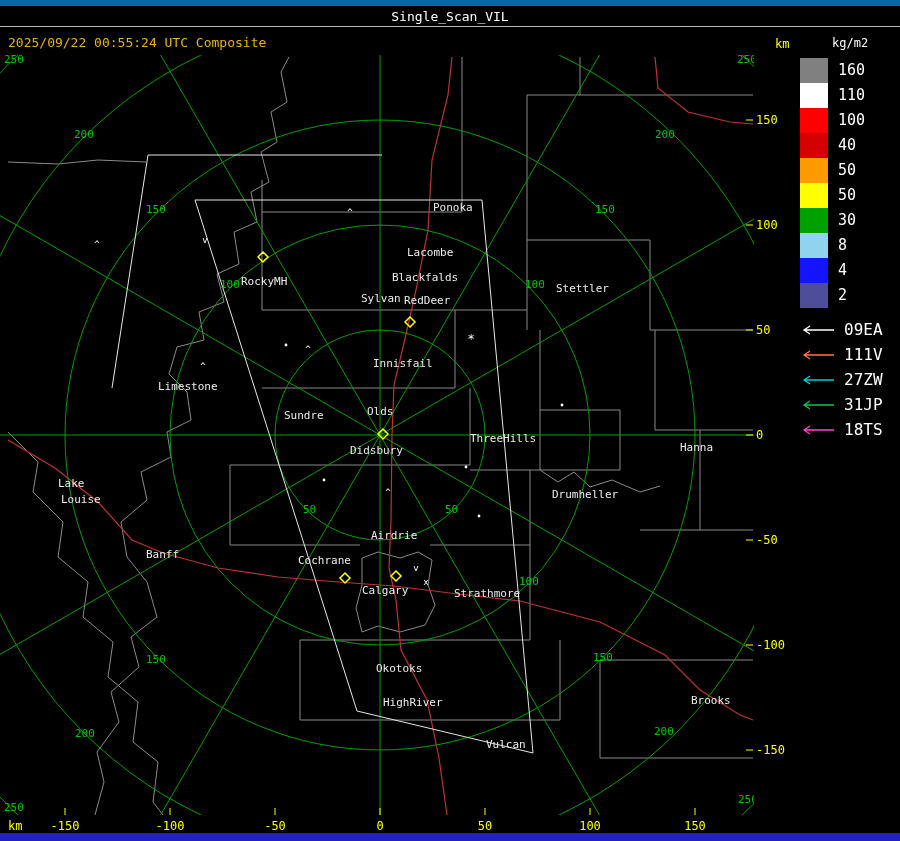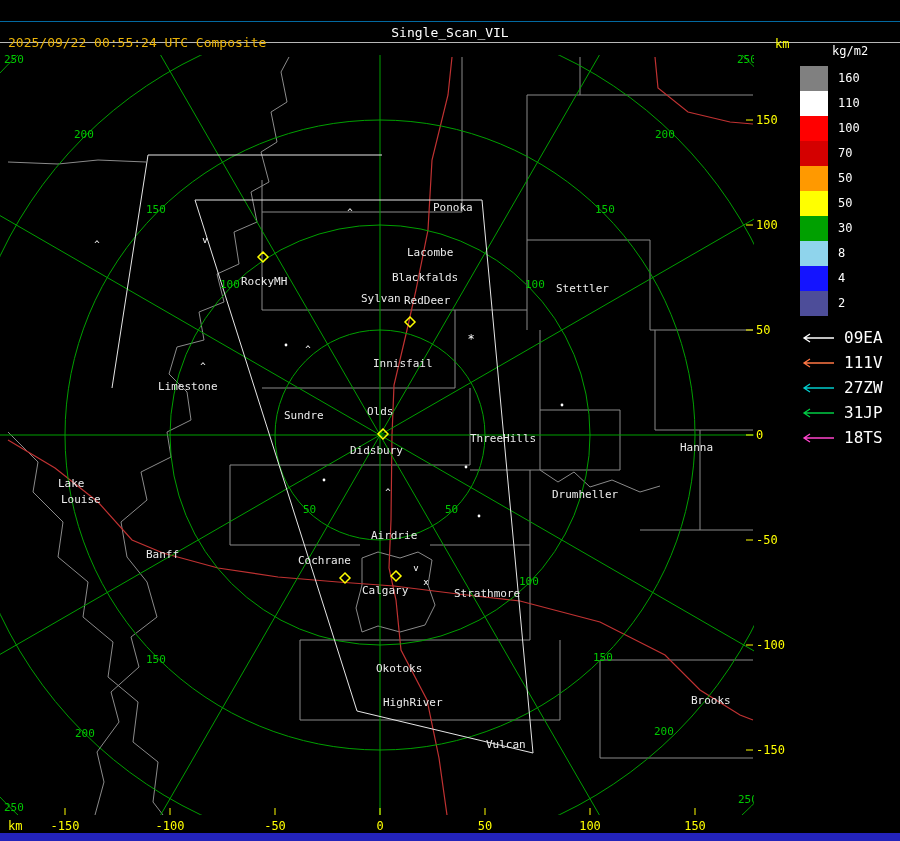--- a/index.html
+++ b/index.html
@@ -1,31 +1,31 @@
 <!DOCTYPE html>
 <html><head>
 <meta charset="utf-8">
 <style>
   html,body{margin:0;padding:0;background:#000;}
   .app{position:relative;width:900px;height:841px;background:#000;overflow:hidden;
        font-family:"DejaVu Sans Mono","Liberation Mono",monospace;}
   .titlebar{position:absolute;top:0;left:0;width:100%;height:20px;background:#000;
-            border-top:1px solid #0369a1;border-bottom:1px solid #b8b8b8;
-            color:#fff;font-size:13px;display:flex;align-items:center;justify-content:center;margin-top:21px;}
+            border-top:6px solid #0369a1;border-bottom:1px solid #b8b8b8;
+            color:#fff;font-size:13px;display:flex;align-items:center;justify-content:center;}
   .timestamp{position:absolute;left:8px;top:35px;color:#eab308;font-size:13px;}
   .unit-topright{position:absolute;left:775px;top:37px;color:#ff0;font-size:12px;}
   #map{position:absolute;left:0;top:55px;background:#000;}
   .rtick{position:absolute;left:756px;color:#ff0;font-size:12px;height:14px;line-height:14px;}
   .btick{position:absolute;top:819px;width:44px;text-align:center;color:#ff0;font-size:12px;}
   .unit-bottomleft{position:absolute;left:8px;top:819px;color:#ff0;font-size:12px;}
-  .legend{position:absolute;left:800px;top:44px;width:98px;}
+  .legend{position:absolute;left:800px;top:36px;width:98px;}
   .legend-unit{color:#fff;font-size:12px;padding-left:32px;height:22px;}
   .lrow{display:flex;height:25px;}
   .lrow .sw{width:28px;height:25px;}
-  .lrow .lv{color:#fff;font-size:12px;line-height:25px;margin-left:10px;}
+  .lrow .lv{color:#fff;font-size:15px;line-height:25px;margin-left:10px;}
   #legend-radars{margin-top:9px;}
   .rrow{display:flex;align-items:center;height:25px;}
   .rrow .rid{color:#fff;font-size:16px;margin-left:8px;}
   .bottombar{position:absolute;left:0;bottom:0;width:100%;height:8px;}
   svg text{font-family:"DejaVu Sans Mono","Liberation Mono",monospace;}
 </style>
 </head>
 <body>
 
 <div class="app">
@@ -187,21 +187,21 @@
         <div class="lrow">
           <div class="sw" style="background: rgb(255, 255, 255);"></div>
           <div class="lv">110</div>
         </div>
         <div class="lrow">
           <div class="sw" style="background: rgb(255, 0, 0);"></div>
           <div class="lv">100</div>
         </div>
         <div class="lrow">
           <div class="sw" style="background: rgb(212, 0, 0);"></div>
-          <div class="lv">70</div>
+          <div class="lv">40</div>
         </div>
         <div class="lrow">
           <div class="sw" style="background: rgb(255, 153, 0);"></div>
           <div class="lv">50</div>
         </div>
         <div class="lrow">
           <div class="sw" style="background: rgb(255, 255, 0);"></div>
           <div class="lv">50</div>
         </div>
         <div class="lrow">

